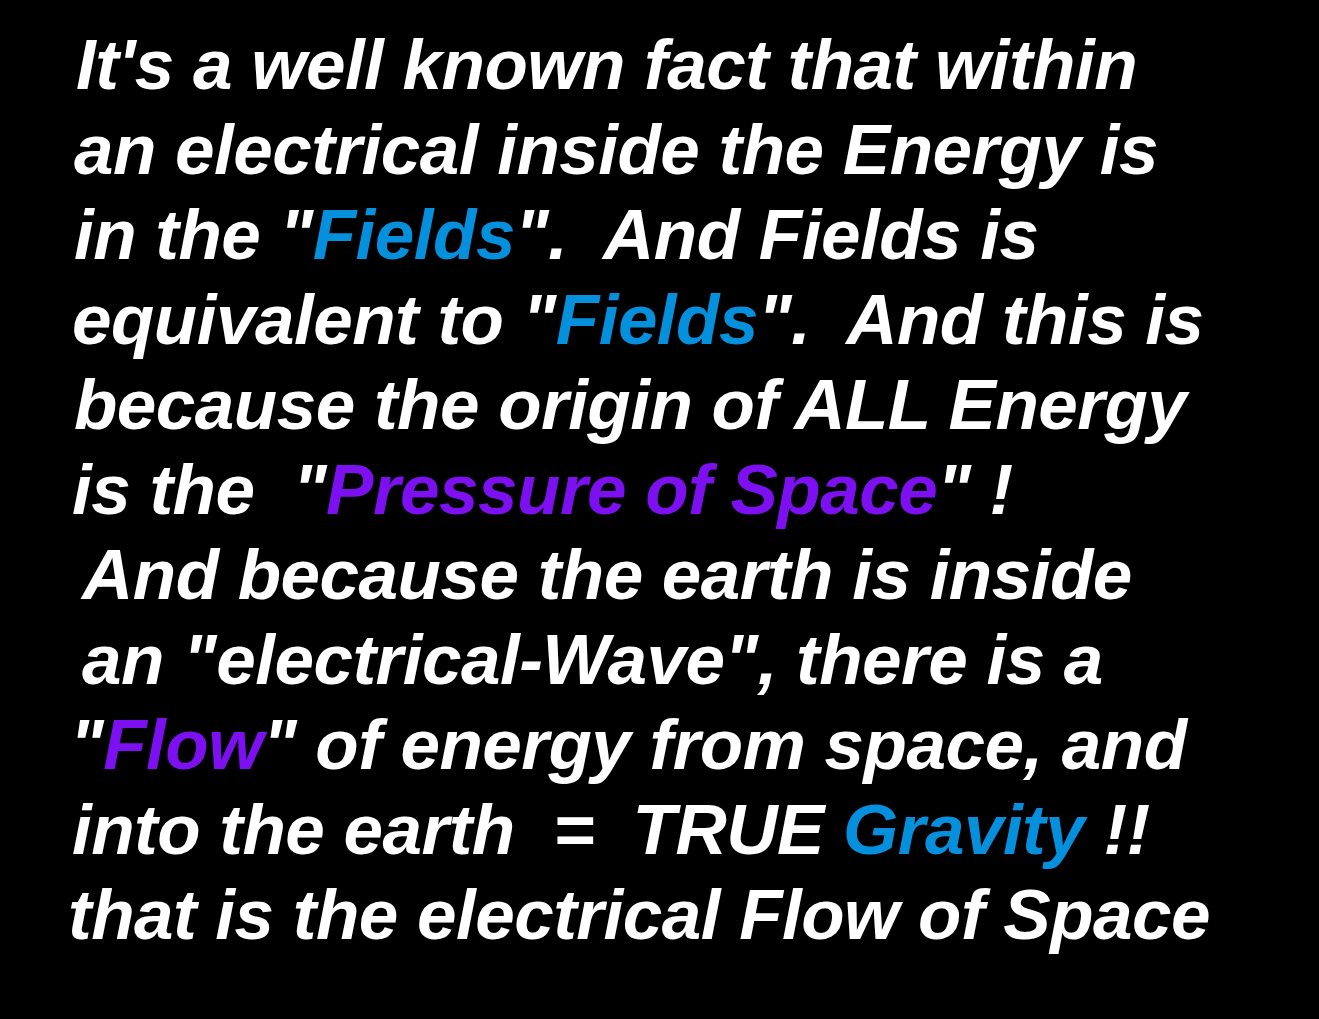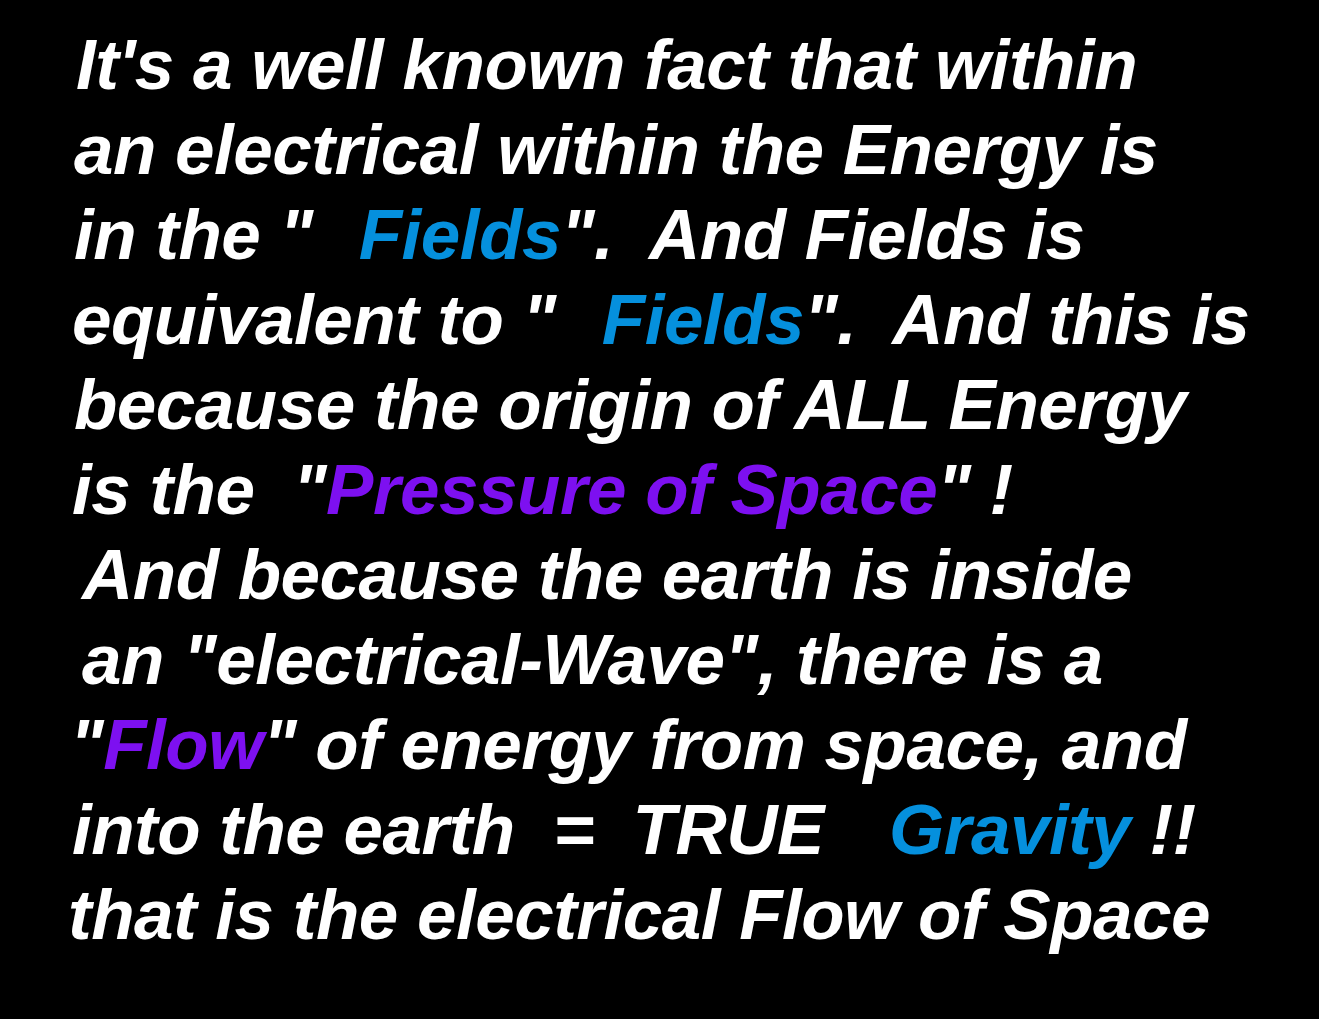--- a/index.html
+++ b/index.html
@@ -49,31 +49,31 @@
   .line.i4 { padding-left: 60px; }
   .line.i5 { }
   .line.i6 { padding-left: 60px; }
   .line.i7 { padding-left: 70px; }
   .line.i8 { padding-left: 70px; }
   .line.i9 { padding-left: 58px; }
   .line.i10 { padding-left: 56px; }
   .line.i11 { padding-left: 60px; }
 
   .seg { white-space: pre; }
-  .cyan   { color: #0590dd; margin-left: 46px; }
+  .cyan   { color: #0590dd; }
   .purple { color: #7d10f0; }
   .white  { color: #ffffff; }
 </style>
 </head>
 <body style="background: rgb(0, 0, 0);">
 
 <div id="slide" style="background: rgb(0, 0, 0);">
   <div id="text-block">
       <div class="line i1"><span class="seg white" style="color: rgb(255, 255, 255);">It's a well known fact that within</span></div>
-      <div class="line i2"><span class="seg white" style="color: rgb(255, 255, 255);">an electrical within the Energy is</span></div>
+      <div class="line i2"><span class="seg white" style="color: rgb(255, 255, 255);">an electrical inside the Energy is</span></div>
       <div class="line i3"><span class="seg white" style="color: rgb(255, 255, 255);">in the "</span><span class="seg cyan" style="color: rgb(5, 144, 221);">Fields</span><span class="seg white" style="color: rgb(255, 255, 255);">".  And Fields is</span></div>
       <div class="line i4"><span class="seg white" style="color: rgb(255, 255, 255);">equivalent to "</span><span class="seg cyan" style="color: rgb(5, 144, 221);">Fields</span><span class="seg white" style="color: rgb(255, 255, 255);">".  And this is</span></div>
       <div class="line i5"><span class="seg white" style="color: rgb(255, 255, 255);">because the origin of ALL Energy</span></div>
       <div class="line i6"><span class="seg white" style="color: rgb(255, 255, 255);">is the  "</span><span class="seg purple" style="color: rgb(125, 16, 240);">Pressure of Space</span><span class="seg white" style="color: rgb(255, 255, 255);">" !</span></div>
       <div class="line i7"><span class="seg white" style="color: rgb(255, 255, 255);">And because the earth is inside</span></div>
       <div class="line i8"><span class="seg white" style="color: rgb(255, 255, 255);">an "electrical-Wave", there is a</span></div>
       <div class="line i9"><span class="seg white" style="color: rgb(255, 255, 255);">"</span><span class="seg purple" style="color: rgb(125, 16, 240);">Flow</span><span class="seg white" style="color: rgb(255, 255, 255);">" of energy from space, and</span></div>
       <div class="line i11"><span class="seg white" style="color: rgb(255, 255, 255);">into the earth  =  TRUE </span><span class="seg cyan" style="color: rgb(5, 144, 221);">Gravity</span><span class="seg white" style="color: rgb(255, 255, 255);"> !!</span></div>
       <div class="line i10"><span class="seg white" style="color: rgb(255, 255, 255);">that is the electrical Flow of Space</span></div>
     </div>

